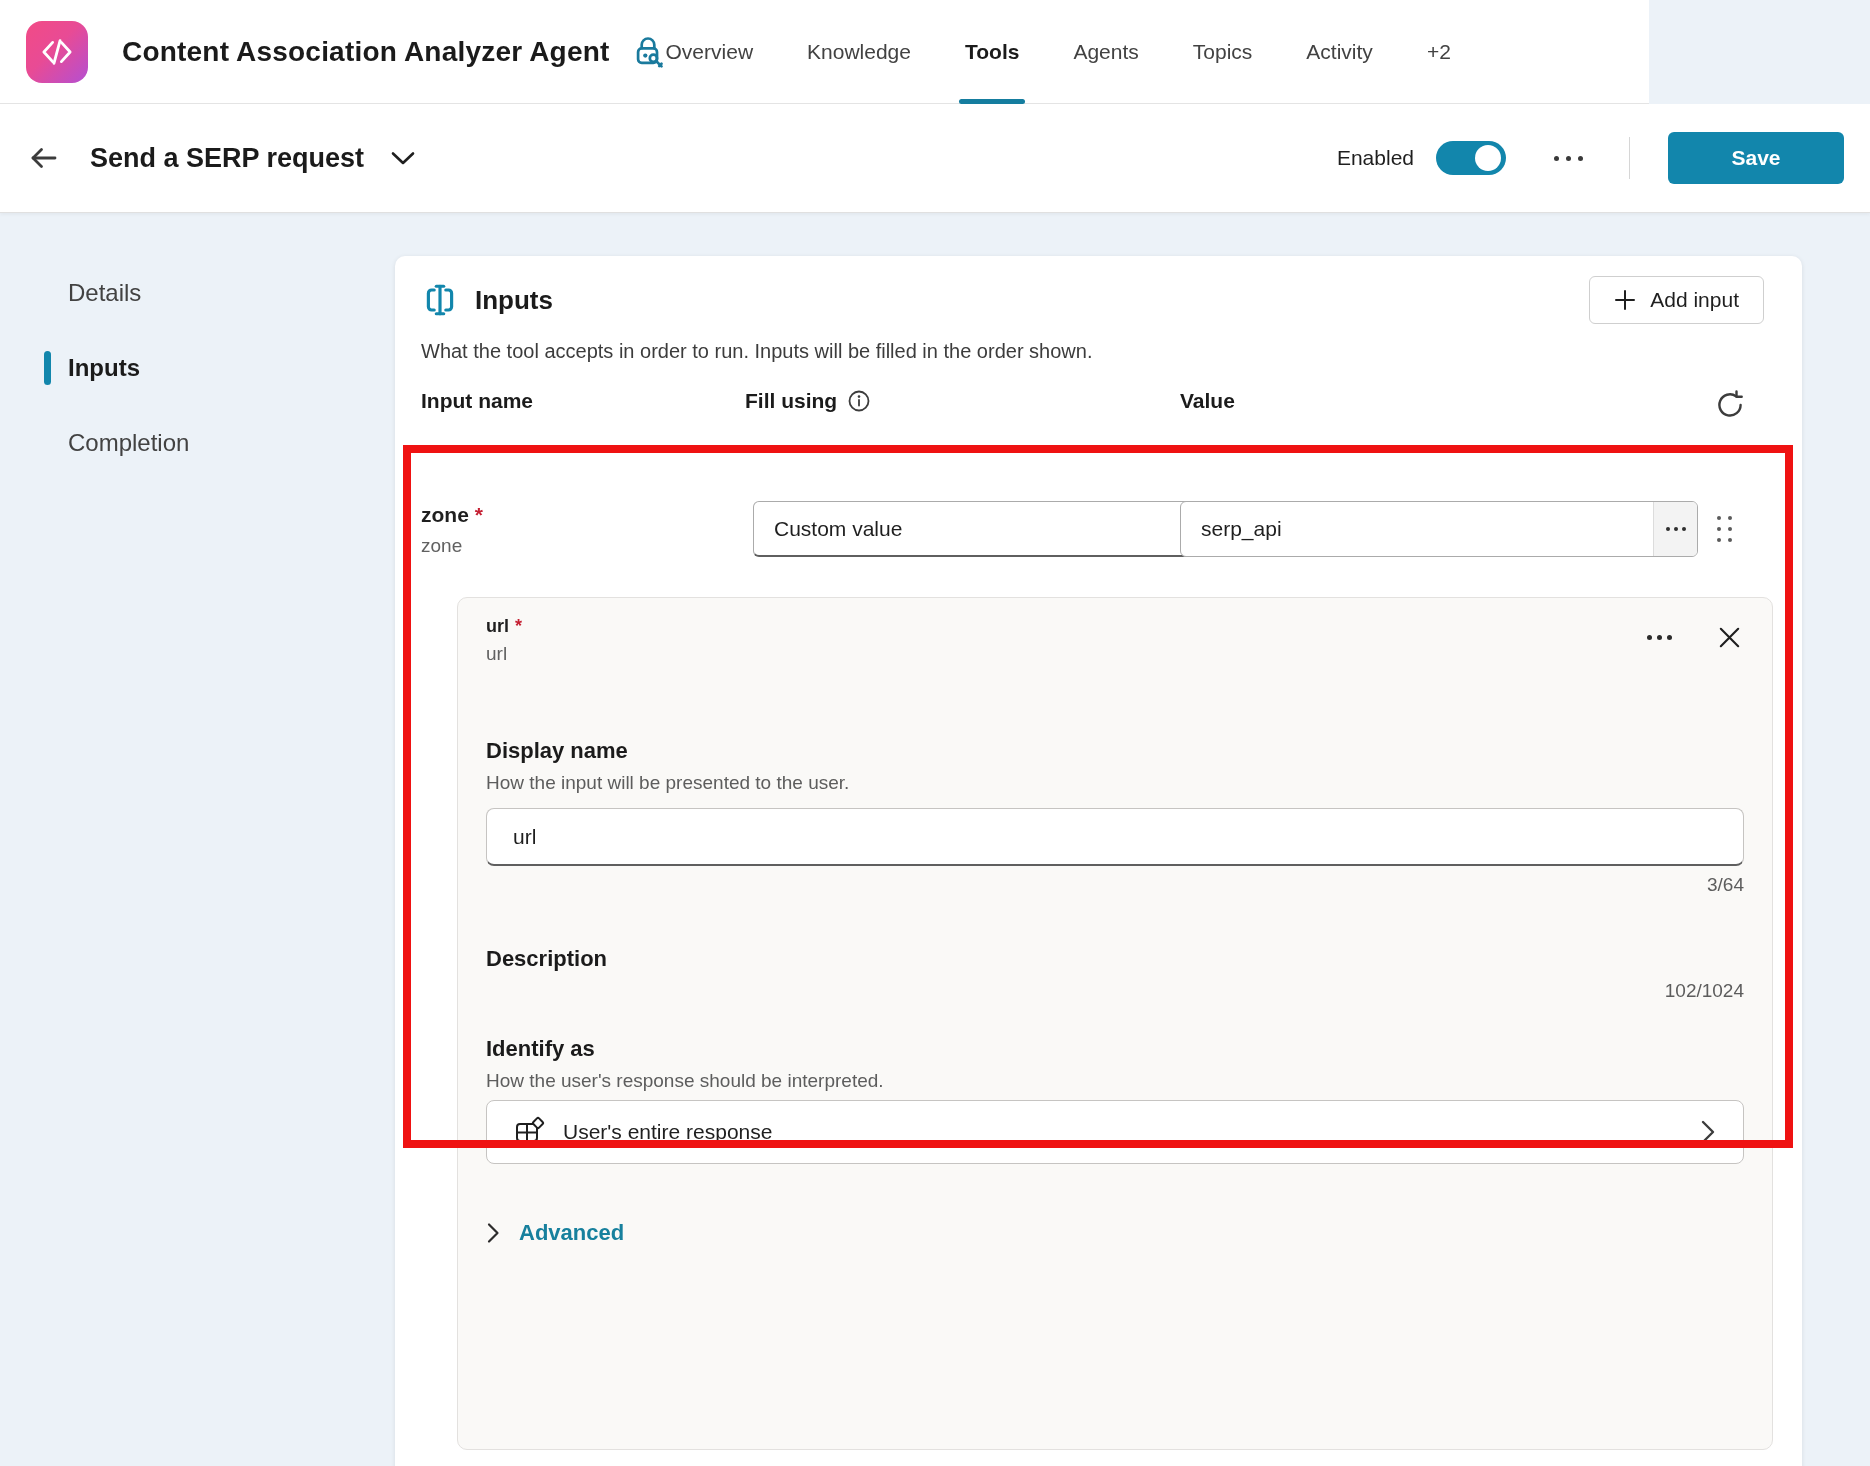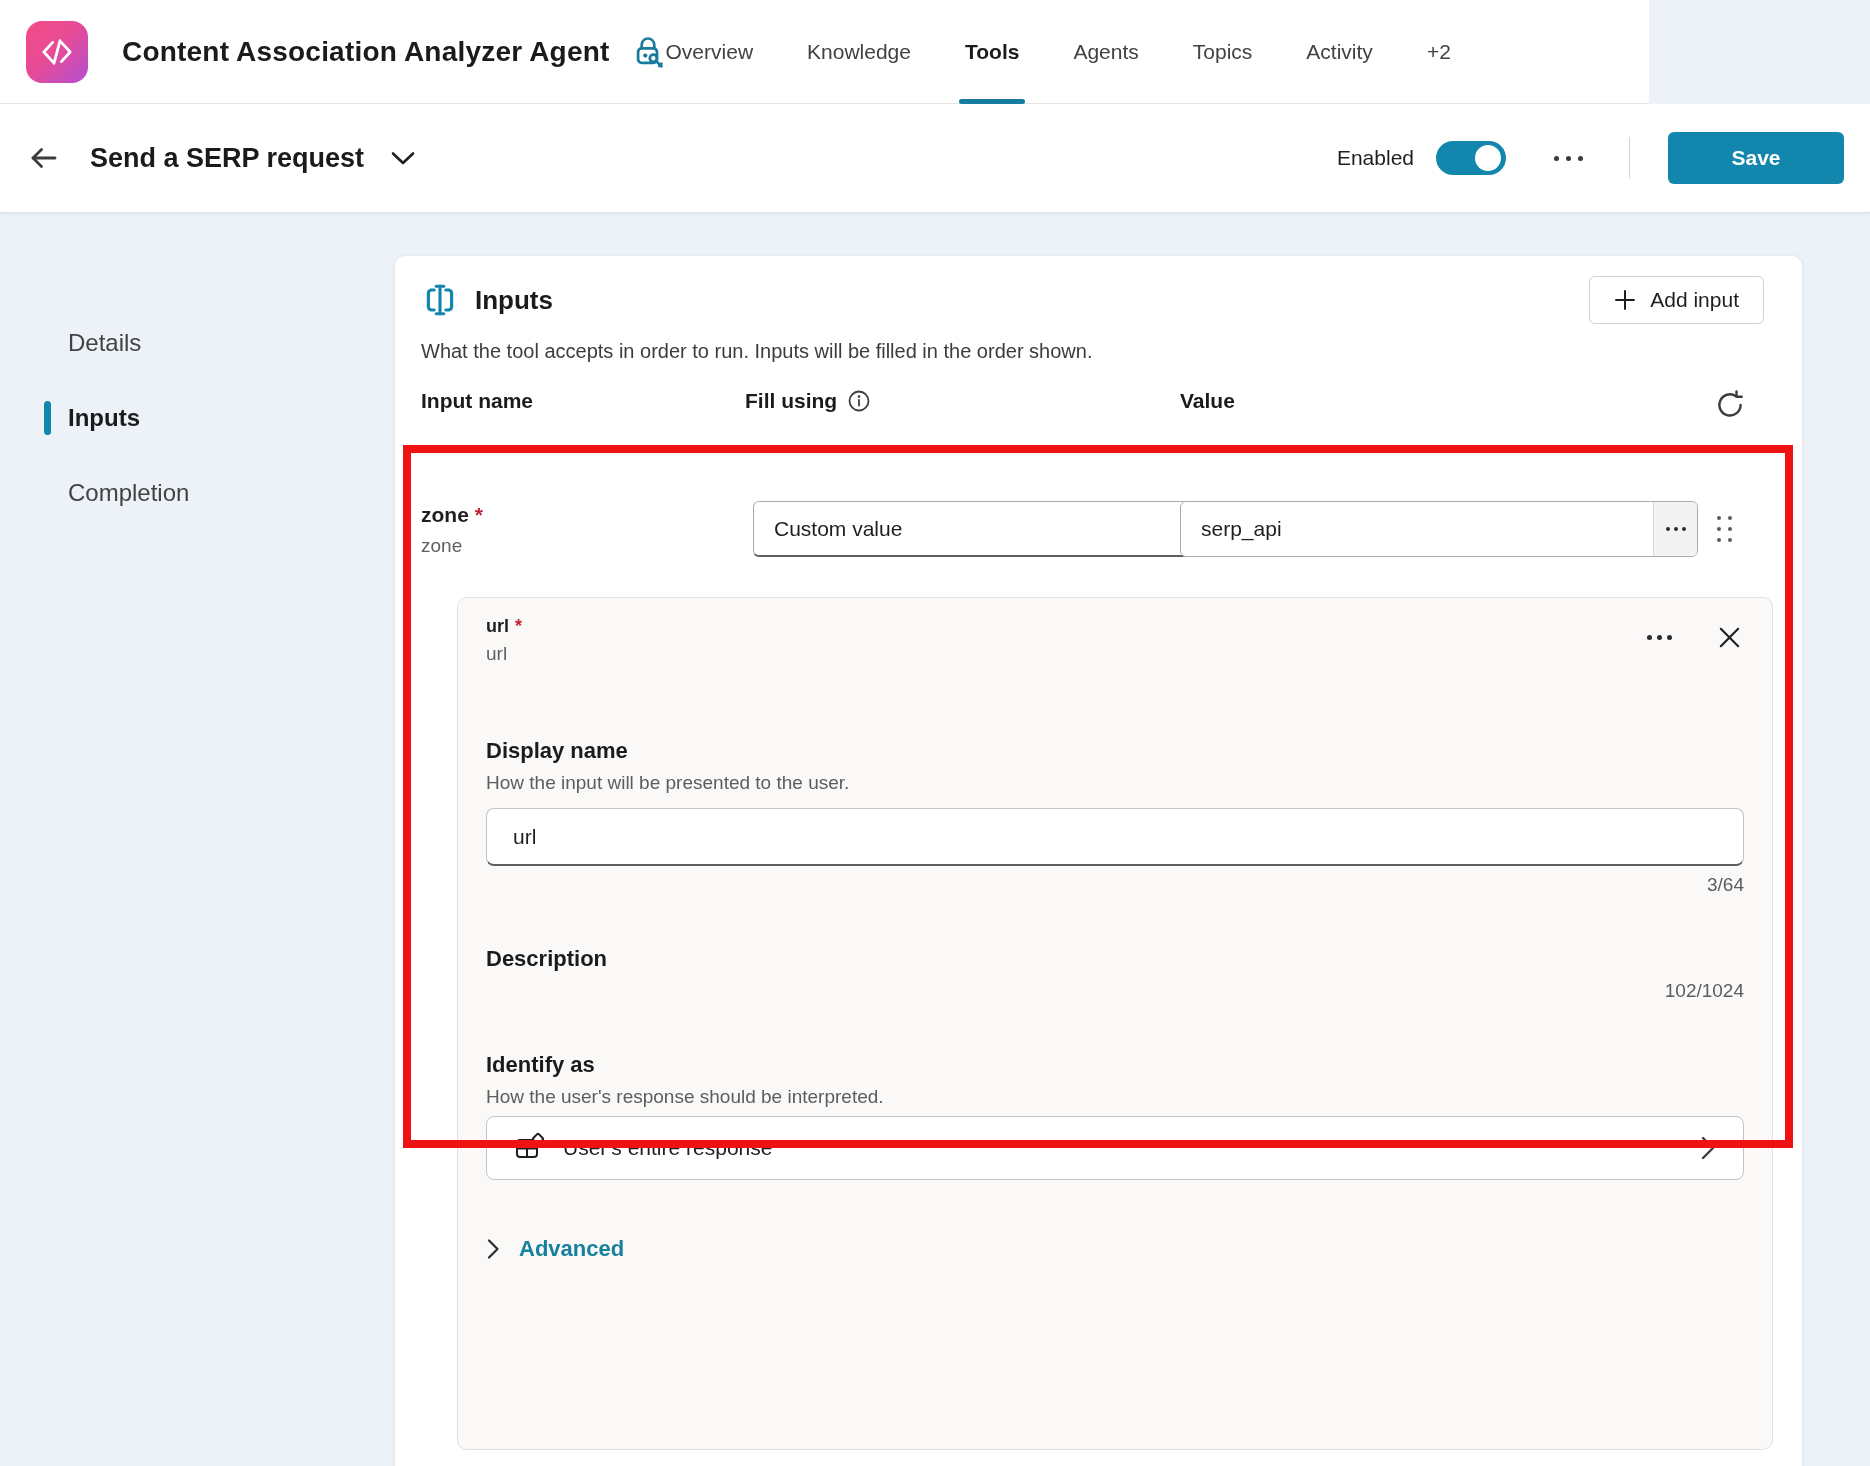--- a/index.html
+++ b/index.html
@@ -31,21 +31,21 @@
   .enabled-label { font-size:21px; color:#1f1f1f; margin-right:22px; }
   .toggle { width:70px; height:34px; border-radius:17px; background:#1286AC; position:relative; cursor:pointer; }
   .toggle .knob { position:absolute; right:5px; top:4px; width:26px; height:26px; border-radius:50%; background:#fff; }
   .dots-btn { display:flex; gap:7px; align-items:center; margin:0 40px 0 42px; cursor:pointer; padding:6px; }
   .dots-btn .d { width:5px; height:5px; border-radius:50%; background:#3a3a3a; }
   .vdivider { width:1px; height:42px; background:#d6d6d6; margin-right:38px; }
   .save-btn { width:176px; height:52px; background:#1286AC; color:#fff; font-size:21px; font-weight:bold;
               border:none; border-radius:6px; cursor:pointer; font-family:inherit; }
 
   
-  .sidenav { position:absolute; left:0; top:213px; width:395px; padding-top:92px; }
+  .sidenav { position:absolute; left:0; top:213px; width:395px; padding-top:42px; }
   .side-item { position:relative; height:75px; display:flex; align-items:center; padding-left:68px;
                font-size:24px; color:#424242; cursor:pointer; }
   .side-item.active { font-weight:bold; color:#1b1b1b; }
   .side-item.active::before { content:""; position:absolute; left:44px; top:50%; transform:translateY(-50%);
                               width:7px; height:34px; border-radius:4px; background:#1286AC; }
 
   
   .card { position:absolute; left:395px; top:256px; width:1407px; height:1300px; background:#fff;
           border-radius:10px; box-shadow:0 1px 5px rgba(0,0,0,.09); }
   .card-head { margin:20px 38px 0 26px; display:flex; align-items:center; height:48px; }
@@ -84,21 +84,21 @@
                border:1px solid #e3e1df; border-radius:10px; padding:18px 28px 0; position:relative; }
   .url-head { position:relative; height:72px; }
   .url-name { font-size:18px; font-weight:bold; color:#1f1f1f; }
   .url-sub { margin-top:6px; font-size:19px; color:#616161; }
   .url-actions { position:absolute; right:0; top:6px; display:flex; align-items:center; gap:36px; }
   .panel-dots { display:flex; gap:5px; cursor:pointer; padding:6px; }
   .panel-dots .d { width:5px; height:5px; border-radius:50%; background:#2c2c2c; }
   .close-btn { width:30px; height:30px; display:flex; align-items:center; justify-content:center; cursor:pointer; }
 
   .section-label { font-size:22px; font-weight:bold; color:#1b1b1b; }
-  .lbl-display { margin-top:50px; } .lbl-desc { margin-top:48px; } .lbl-identify { margin-top:48px; }
+  .lbl-display { margin-top:50px; } .lbl-desc { margin-top:48px; } .lbl-identify { margin-top:32px; }
   .section-sub { margin-top:8px; font-size:19px; color:#5d5d5d; }
   .text-input { margin-top:14px; height:58px; background:#fff; border:1px solid #c6c4c2;
                 border-bottom:2px solid #5f5f5f; border-radius:8px; display:flex; align-items:center;
                 padding:0 26px; font-size:21px; color:#1f1f1f; }
   .textarea { margin-top:16px; height:112px; background:#fff; border:1px solid #c6c4c2;
               border-bottom:2px solid #5f5f5f; border-radius:8px; padding:16px 26px; font-size:21px;
               line-height:37px; color:#1f1f1f; white-space:pre-wrap; }
   .counter { margin-top:8px; text-align:right; font-size:19px; color:#5d5d5d; height:24px; }
   .identify-row { margin-top:8px; height:64px; background:#fff; border:1px solid #c6c4c2; border-radius:8px;
                   display:flex; align-items:center; padding:0 26px; cursor:pointer; }

